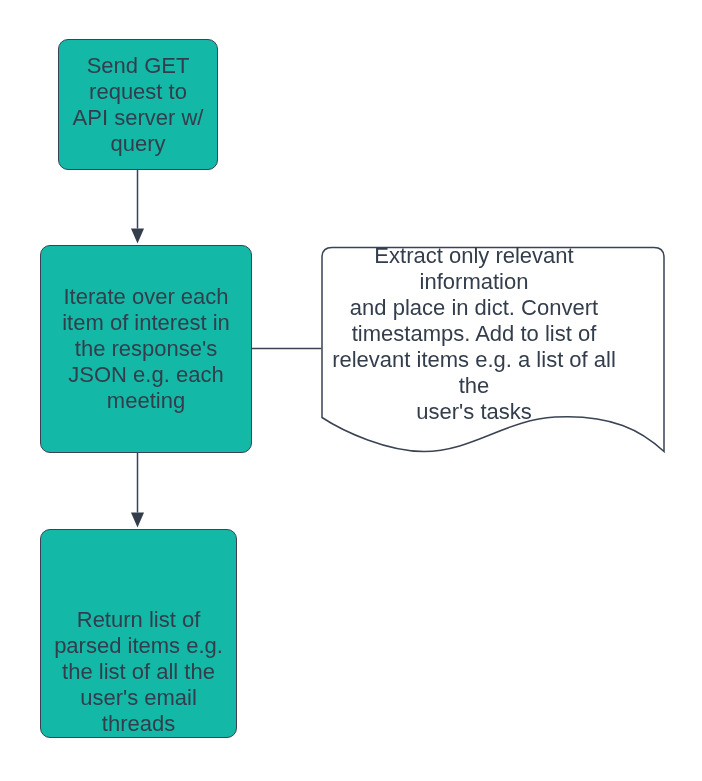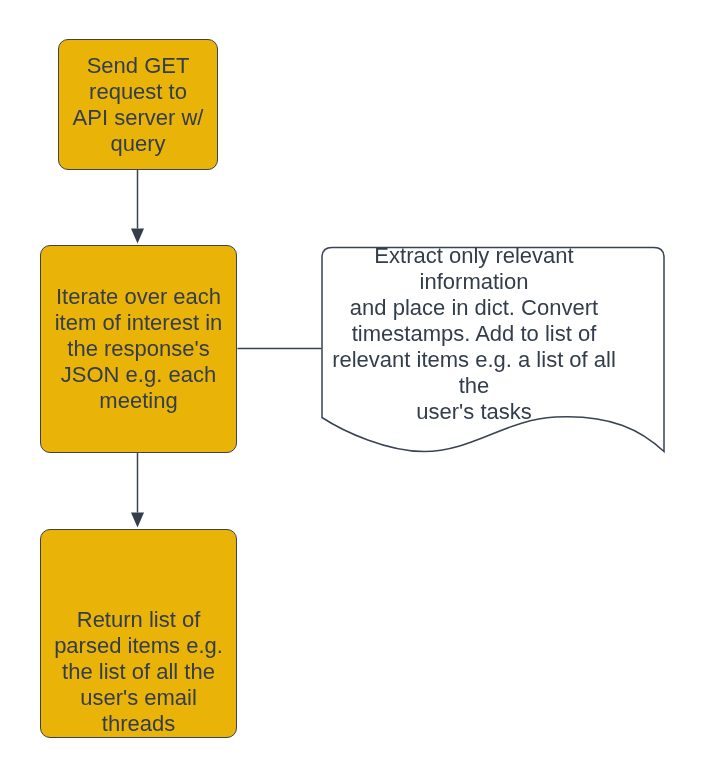--- a/index.html
+++ b/index.html
@@ -18,21 +18,21 @@
   .edges-layer {
     position: absolute;
     inset: 0;
     pointer-events: none;
   }
   .node {
     position: absolute;
     box-sizing: border-box;
     border: 1.5px solid #3a4354;
     border-radius: 10px;
-    background: #eab308;
+    background: #14b8a6;
     display: flex;
     align-items: center;
     justify-content: center;
   }
   .node-label, .doc-label-text {
     color: #333d4b;
     font-size: 22px;
     line-height: 26px;
     text-align: center;
     white-space: pre-line;
@@ -42,21 +42,21 @@
     left: 322px;
     top: 247px;
     width: 304px;
     height: 173px;
     display: flex;
     align-items: center;
     justify-content: center;
   }
   
   .node-send    { left: 58px;  top: 39px;  width: 160px; height: 131px; }
-  .node-iterate { left: 40px;  top: 245px; width: 197px; height: 208px; }
+  .node-iterate { left: 40px;  top: 245px; width: 212px; height: 208px; }
   .node-return  { left: 40px;  top: 529px; width: 197px; height: 209px; align-items: flex-end; }
 </style>
 </head>
 <body>
 
 <div class="canvas">
 
   <svg class="edges-layer" width="702" height="781" viewBox="0 0 702 781">
 
     <g>

